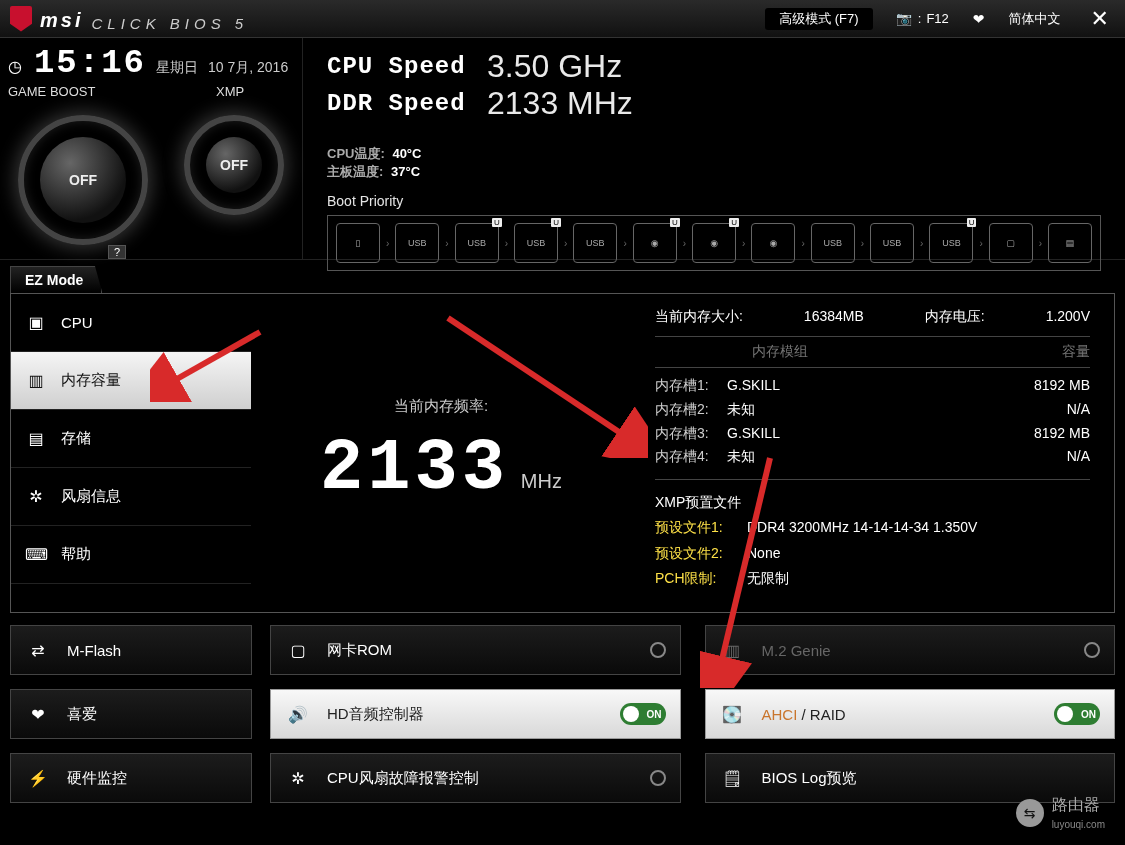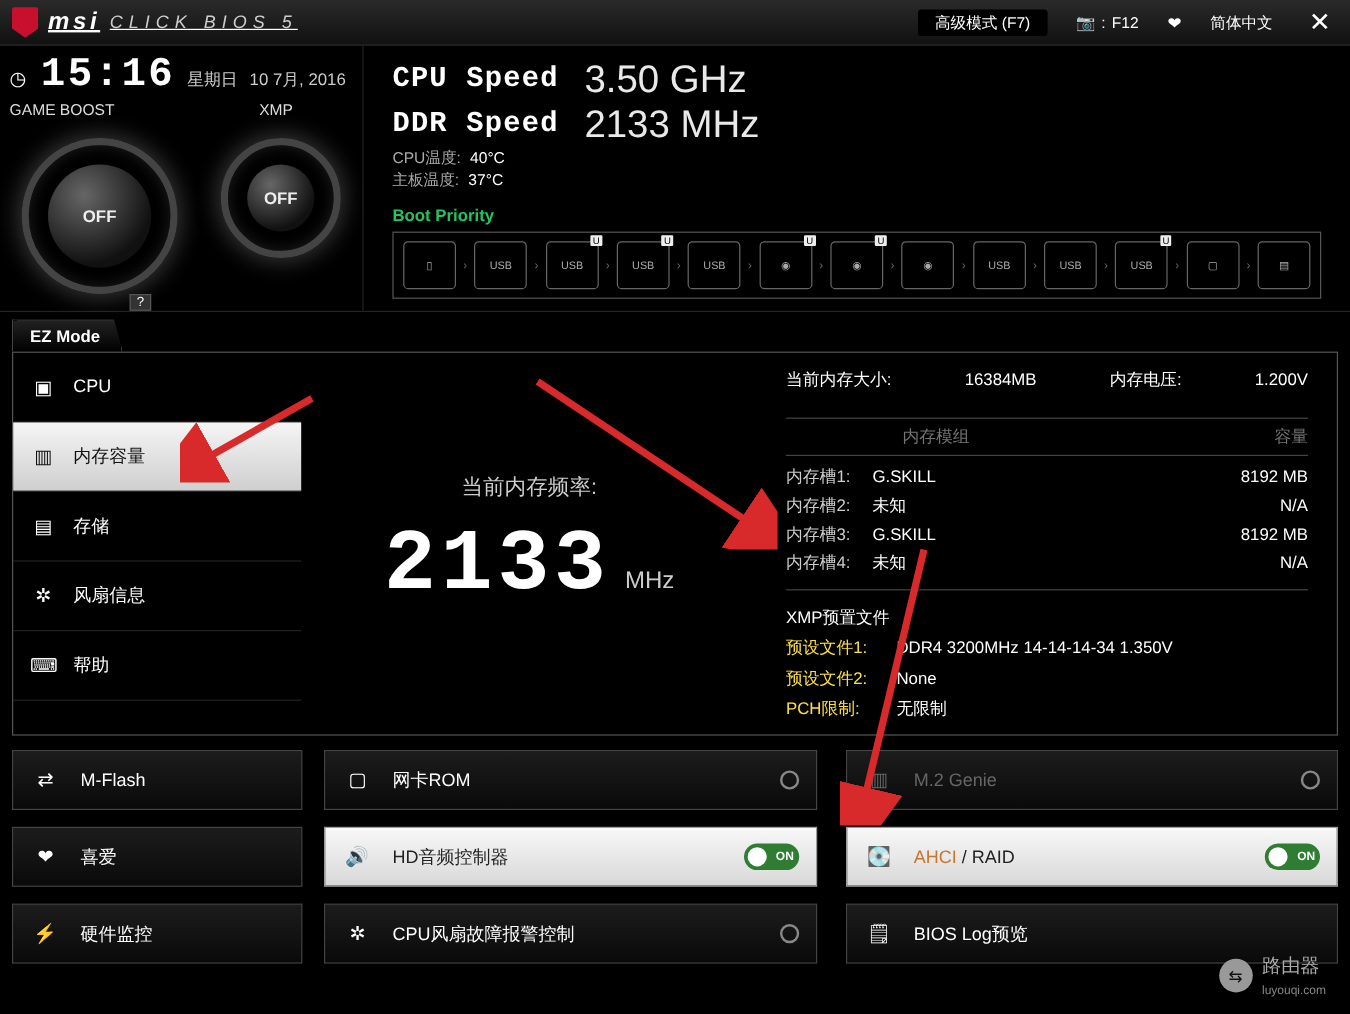--- a/index.html
+++ b/index.html
@@ -13,23 +13,23 @@
   overflow: hidden;
 }
 .topbar {
   height: 38px;
   display: flex; align-items: center;
   background: linear-gradient(#2a2a2a, #111);
   padding: 0 10px;
   border-bottom: 1px solid #333;
 }
 .logo {
-  display: flex; align-items: center; gap: 8px;
+  display: flex; align-items: flex-end; gap: 8px;
   font-weight: bold; font-size: 20px; letter-spacing: 3px;
-  font-style: italic; color: #fff; text-decoration: underline;
+  font-style: italic; color: #fff;
 }
 .logo-badge {
   width: 22px; height: 26px; background: #c8102e;
   clip-path: polygon(0 0,100% 0,100% 70%,50% 100%,0 70%);
   border-radius: 2px;
 }
 .topbar-right { margin-left: auto; display: flex; align-items: center; gap: 24px; }
 .adv-mode { background: #000; padding: 2px 14px; border-radius: 3px; font-size: 13px; }
 .top-icon { display: flex; align-items: center; gap: 5px; font-size: 13px; }
 .close-x { font-size: 22px; cursor: pointer; padding: 0 6px; }
@@ -74,23 +74,23 @@
 .upper-mid {
   flex: 1; padding: 10px 18px 6px 24px;
   border-left: 1px solid #222;
 }
 .speed-row { display: flex; align-items: center; gap: 18px; }
 .speed-label {
   font-size: 24px; font-weight: bold; color: #fff;
   width: 142px; letter-spacing: 1px; font-family: Liberation Mono, monospace;
 }
 .speed-val { font-size: 32px; font-weight: normal; color: #e9e9e9; }
-.temps { margin-top: 1px; font-size: 13px; color: #aaa; }
+.temps { margin-top: 23px; font-size: 13px; color: #aaa; font-weight: bold; }
 .temps .v { color: #fff; margin-left: 4px; }
-.boot-label { margin-top: 12px; font-size: 14px; font-weight: bold; color: #22c55e; }
+.boot-label { margin-top: 12px; font-size: 14px; font-weight: normal; color: #e5e5e5; }
 .boot-strip {
   border: 1px solid #555; margin-top: 6px; height: 56px;
   display: flex; align-items: center; gap: 6px; padding: 4px 8px;
   font-size: 9px; color: #888;
 }
 .bdev {
   width: 44px; height: 40px; border: 1px solid #666; border-radius: 4px;
   display: flex; flex-direction: column; align-items: center; justify-content: center;
   position: relative; color: #aaa;
 }
@@ -124,32 +124,32 @@
 }
 .side-item .ic { width: 22px; text-align: center; font-size: 16px; }
 .side-item.sel {
   background: linear-gradient(#f5f5f5, #cfcfcf);
   color: #111;
 }
 .main-freq {
   width: 380px; display: flex; flex-direction: column;
   align-items: center; justify-content: center;
 }
-.freq-label { color: #ccc; font-size: 18px; margin-bottom: 12px; text-align: right; }
+.freq-label { color: #ccc; font-size: 15px; margin-bottom: 12px; text-align: right; }
 .freq-digits {
   font-family: "Digital-7", "Courier New", monospace;
   font-size: 72px; font-weight: bold; letter-spacing: 4px;
 }
 .freq-unit { font-size: 20px; color: #ccc; margin-left: 8px; text-align: center; }
 .mem-details {
   flex: 1; padding: 14px 24px; font-size: 14px;
 }
 .mem-top {
   display: flex; justify-content: space-between;
-  border-bottom: 1px solid #444; padding-bottom: 22px; gap: 45px;
+  border-bottom: 1px solid #444; padding-bottom: 10px; gap: 45px;
 }
 .mem-top .col { display: flex; flex-direction: column; gap: 4px; }
 .mem-hdr {
   display: flex; border-bottom: 1px solid #444;
   padding: 6px 0; color: #737373;
 }
 .mem-hdr .c1 { width: 250px; text-align: center; }
 .mem-hdr .c2 { flex: 1; text-align: right; }
 .slots { padding-top: 6px; border-bottom: 1px solid #444; padding-bottom: 10px; }
 .slot-row { display: flex; line-height: 1.7; }

